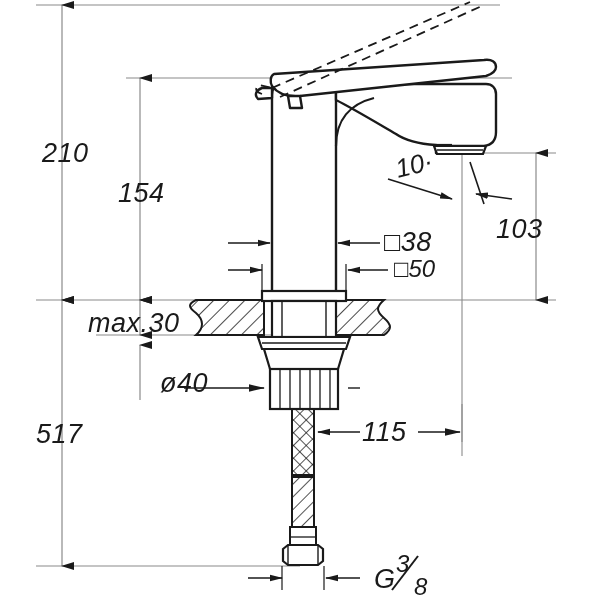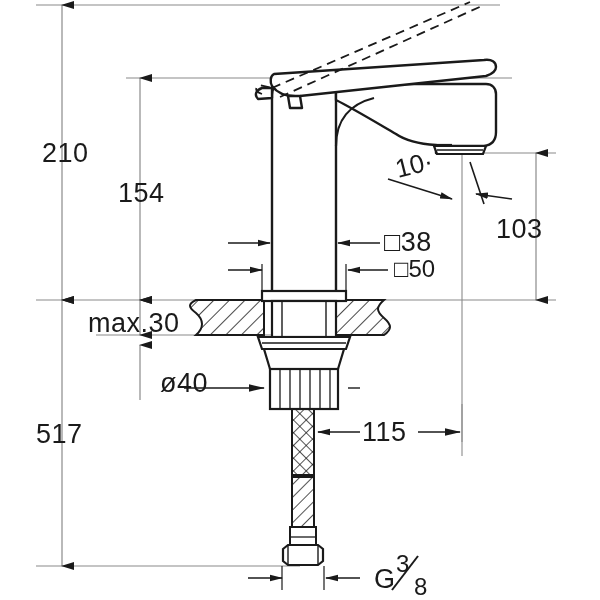--- a/index.html
+++ b/index.html
@@ -1,18 +1,18 @@
 <!DOCTYPE html>
 <html><head>
 <meta charset="utf-8">
 <style>
   html,body{margin:0;padding:0;background:#ffffff;}
   body{width:600px;height:600px;overflow:hidden;
        font-family:"Liberation Sans","DejaVu Sans",sans-serif;}
-  #stage{position:relative;width:600px;height:600px;background:#fff;}
+  #stage{position:relative;width:600px;height:600px;background:#fff;font-style:italic;}
   #stage svg{position:absolute;top:0;left:0;}
   .dimtext{font-family:"Liberation Sans","DejaVu Sans",sans-serif;
            font-size:27px;fill:#1a1a1a;letter-spacing:0.5px;}
   .dimtext-sm{font-family:"Liberation Sans","DejaVu Sans",sans-serif;
            font-size:24px;fill:#1a1a1a;}
   .angletext{font-family:"Liberation Sans","DejaVu Sans",sans-serif;
            font-size:26px;fill:#1a1a1a;}
 </style>
 </head>
 <body>

